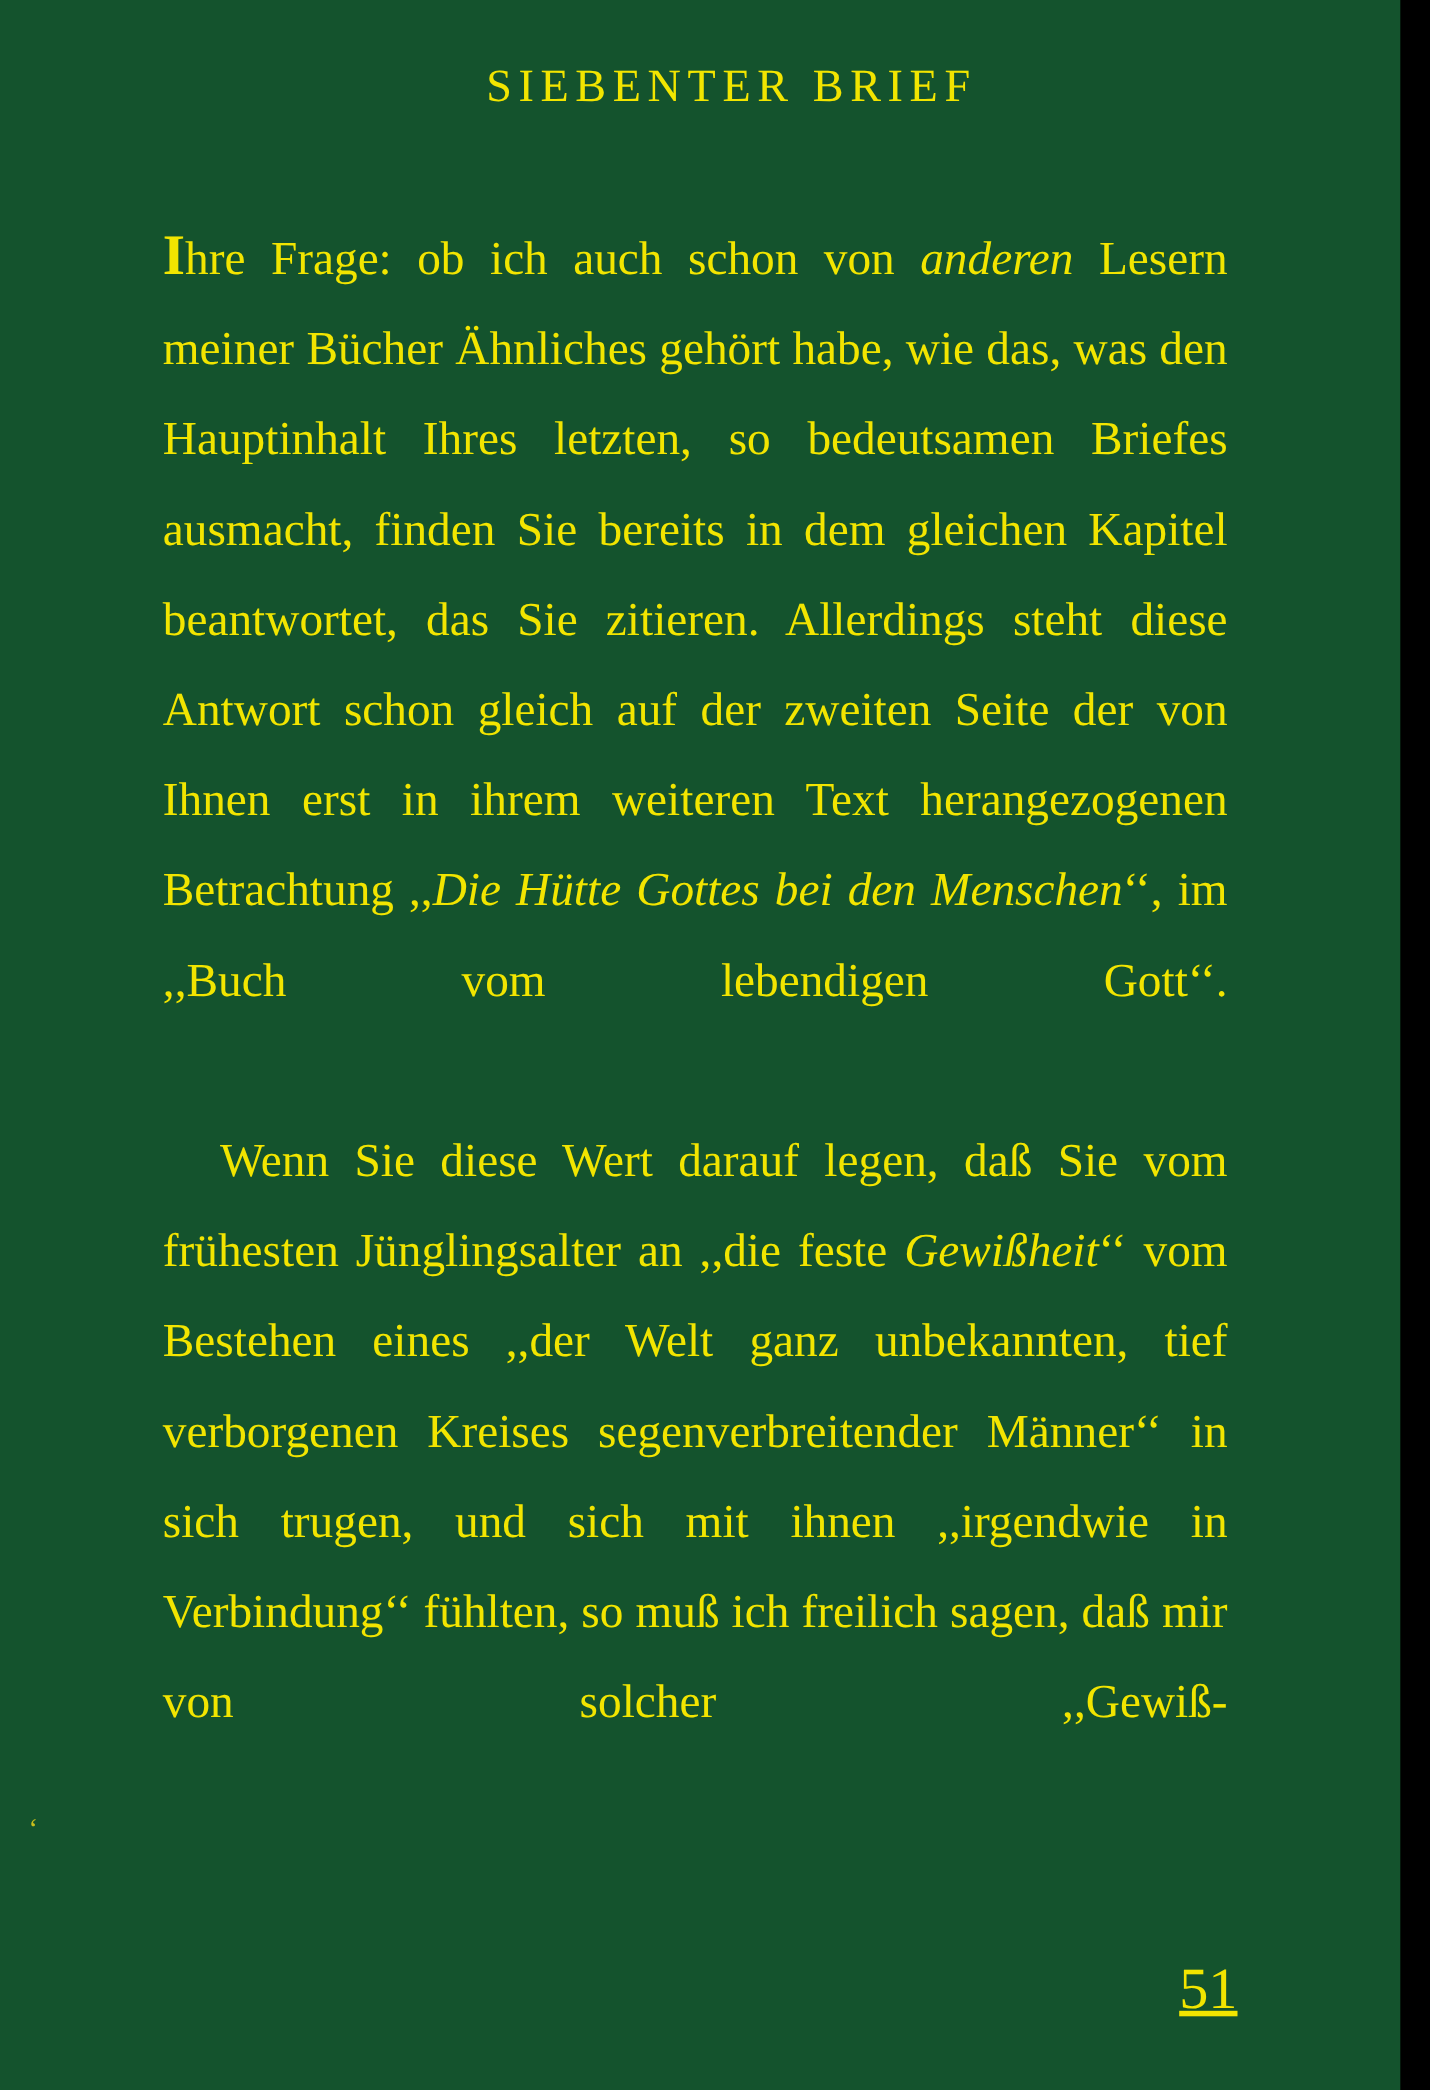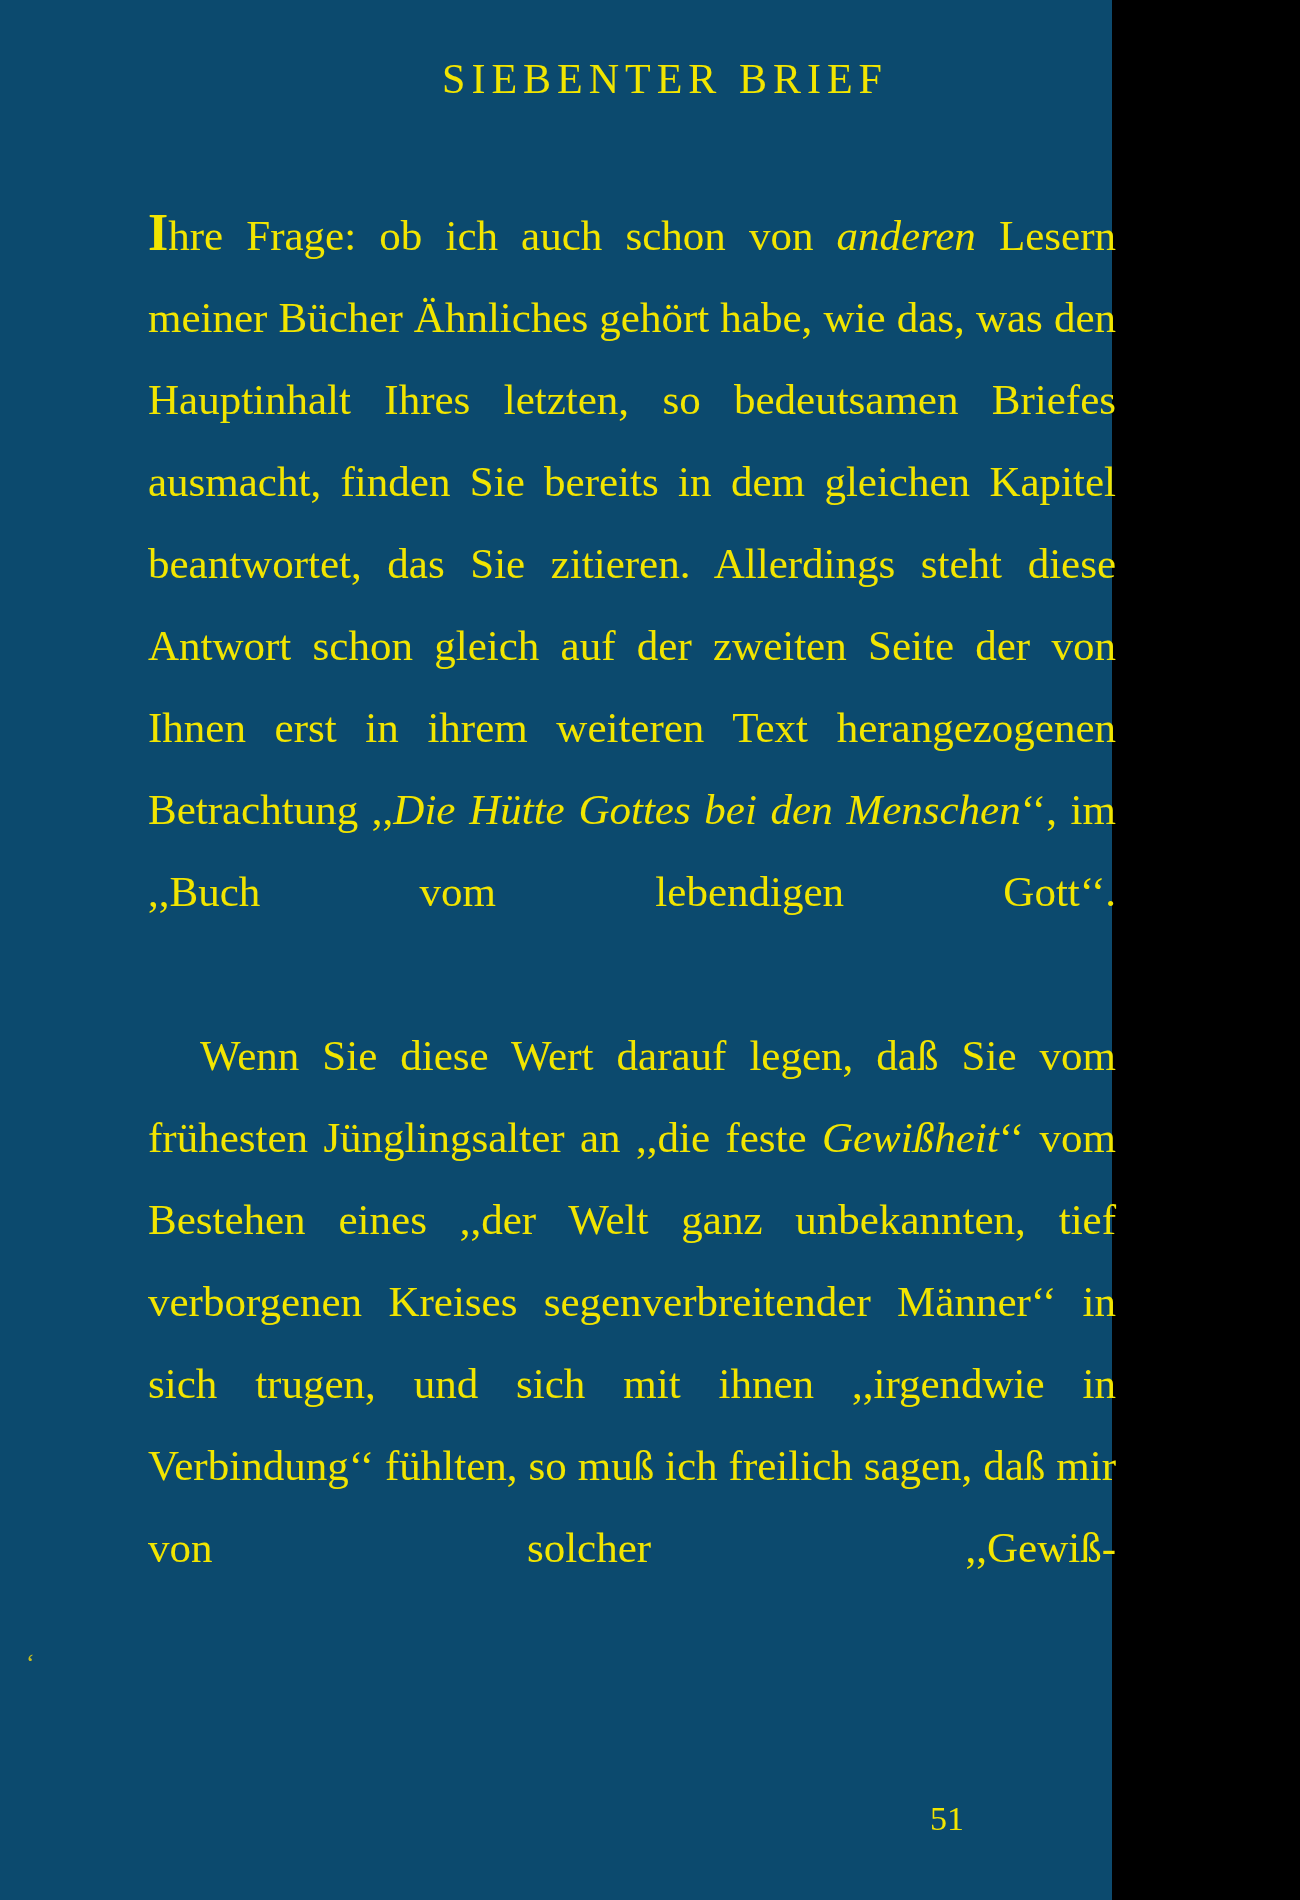--- a/index.html
+++ b/index.html
@@ -9,23 +9,23 @@
   }
   body {
     width: 1300px;
     height: 1900px;
     overflow: hidden;
     font-family: "Liberation Serif", serif;
     color: #f2e500;
   }
   .page {
     position: relative;
-    width: 1112px;
+    width: 1273px;
     height: 1900px;
-    background: #0c4a6e;
+    background: #14532d;
   }
   .page-title {
     position: absolute;
     top: 55px;
     left: 0;
     width: 1300px;
     text-align: center;
     font-size: 42px;
     letter-spacing: 6px;
     font-weight: 400;
@@ -54,22 +54,23 @@
     font-size: 52px;
     font-weight: 700;
     line-height: 1;
   }
   em {
   }
   .folio {
     position: absolute;
     bottom: 62px;
     right: 148px;
-    font-size: 34px;
+    font-size: 53px;
     color: #f2e500;
+    text-decoration: underline;
   }
   .margin-mark {
     position: absolute;
     left: 26px;
     top: 1648px;
     font-size: 26px;
     color: #c9be1c;
   }
   
   .body-text p::after {

